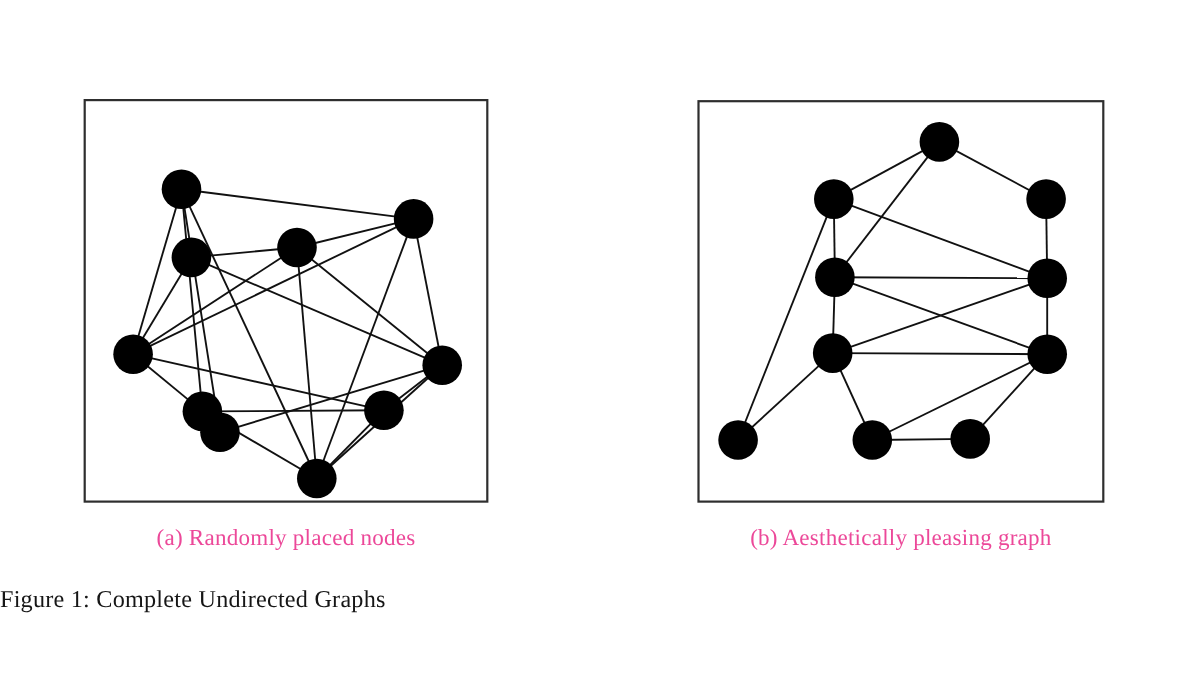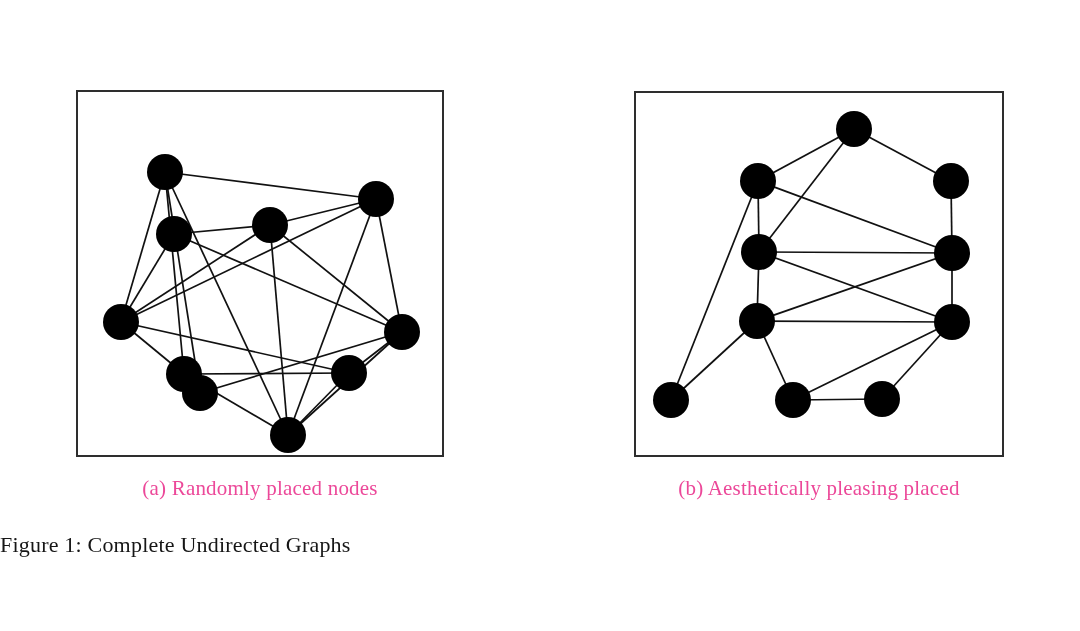--- a/index.html
+++ b/index.html
@@ -135,17 +135,17 @@
         <circle cx="121" cy="228" r="18" fill="#000000"></circle>
         <circle cx="316" cy="229" r="18" fill="#000000"></circle>
         <circle cx="35" cy="307" r="18" fill="#000000"></circle>
         <circle cx="157" cy="307" r="18" fill="#000000"></circle>
         <circle cx="246" cy="306" r="18" fill="#000000"></circle>
       </svg>
   </div>
 
   <div class="subcaption" id="caption-a">(a) Randomly placed nodes</div>
 
-  <div class="subcaption" id="caption-b">(b) Aesthetically pleasing placed</div>
+  <div class="subcaption" id="caption-b">(b) Aesthetically pleasing graph</div>
 
   <div class="figure-caption">Figure 1: Complete Undirected Graphs</div>
 
 </div>
 
 </body></html>

